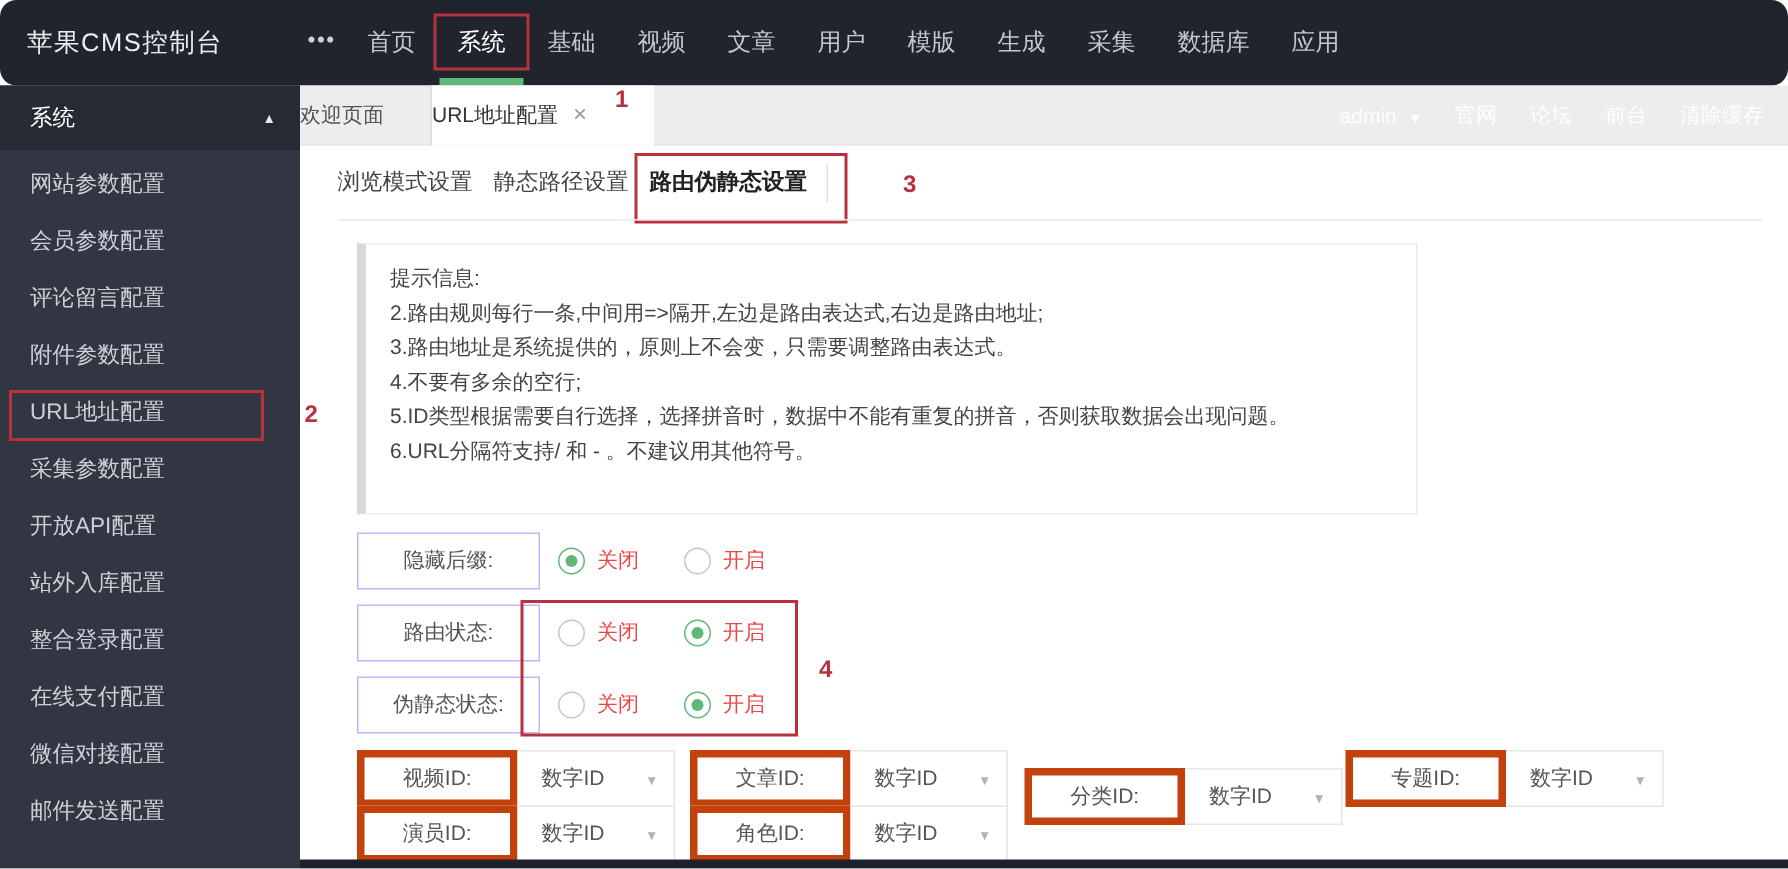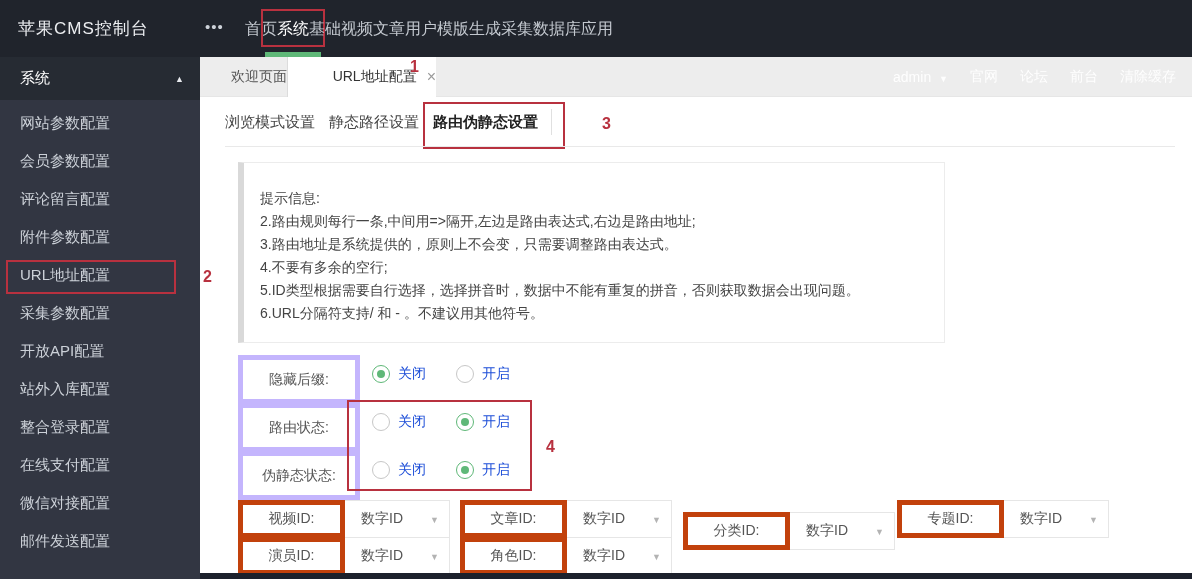--- a/index.html
+++ b/index.html
@@ -1,71 +1,71 @@
 <!DOCTYPE html>
 <html><head>
 <meta charset="utf-8">
 <style>
   * { margin:0; padding:0; box-sizing:border-box; }
   body { background:#888; font-family:"Liberation Sans","DejaVu Sans",sans-serif; }
   .screen { position:relative; width:1192px; height:579px; background:#fff; overflow:hidden;
             font-family:"Liberation Sans","DejaVu Sans",sans-serif; }
 
   
-  .navbar { position:absolute; left:0; top:0; width:1192px; height:57px; background:#20242c; }
+  .navbar { position:absolute; left:0; top:0; width:1192px; height:57px; background:#20242c;border-radius:11px; }
   .brand { position:absolute; left:18px; top:0; height:57px; line-height:57px;
            font-size:17px; color:#eceef1; letter-spacing:1px; }
   .nav-ellipsis { position:absolute; left:205px; top:0; height:57px; line-height:53px;
                   color:#cdd2d9; font-size:15px; letter-spacing:1px; }
-  .nav-items { position:absolute; left:245px; top:0; height:57px; display:flex; list-style:none; }
+  .nav-items { position:absolute; left:245px; top:0; height:57px; display:flex; gap:28px; list-style:none; }
   .nav-item { position:relative; height:57px; line-height:57px; font-size:16px; color:#c3c8cf; cursor:pointer; white-space:nowrap; }
   .nav-item.active { color:#fff; }
   .nav-active-bar { position:absolute; left:-12px; right:-12px; bottom:0; height:5px; background:#5fb878; }
   .red-box { border:2px solid #b8313f; position:absolute; pointer-events:none; }
   .nav-red-box { left:-16px; right:-16px; top:9px; bottom:10px; }
 
   
   .sidebar { position:absolute; left:0; top:57px; width:200px; height:522px; background:#323642; }
   .sidebar-header { height:43px; background:#262b33; color:#fff; font-size:15px;
                     display:flex; align-items:center; padding:0 16px 0 20px; cursor:pointer; }
   .sidebar-collapse { margin-left:auto; font-size:9px; color:#e8eaee; }
   .side-items { padding-top:4px; }
   .side-item { position:relative; height:38px; line-height:38px; padding-left:20px;
                font-size:15px; color:#ccd1d8; cursor:pointer; white-space:nowrap; }
   .side-red-box { left:6px; right:24px; top:4px; bottom:0; }
 
   
   .tabbar { position:absolute; left:200px; top:57px; width:992px; height:40px; background:#ededed;
             border-bottom:1px solid #e6e6e6; }
-  .tab { position:absolute; top:0; height:40px; display:flex; align-items:center; justify-content:flex-end;
+  .tab { position:absolute; top:0; height:40px; display:flex; align-items:center; justify-content:flex-start;
          font-size:14px; color:#555; cursor:pointer; }
   .tab-welcome { left:0; width:88px; border-right:1px solid #dcdcdc; }
   .tab-url { left:88px; width:148px; background:#fff; color:#333; }
   .tab-close { margin-left:10px; color:#9a9a9a; font-size:16px; cursor:pointer; }
   .user-menu { position:absolute; right:16px; top:0; height:40px; display:flex; align-items:center;
                gap:22px; font-size:14px; color:rgba(255,255,255,0.95); }
   .user-menu span { cursor:pointer; white-space:nowrap; }
   .user-caret { font-size:9px; margin-left:4px; }
 
   
   .subtabs { position:absolute; left:225px; top:97px; height:50px; display:flex; gap:14px; }
   .subtab { position:relative; height:50px; line-height:50px; font-size:15px; color:#444; cursor:pointer; white-space:nowrap; }
   .subtab.active { color:#222; font-weight:bold; }
   .subtab-red-box { left:-10px; right:-27px; top:5px; bottom:-2px; }
   .subtab-sep { position:absolute; right:-14px; top:12px; width:1px; height:26px; background:#e0e0e0; }
   .subtab-divider { position:absolute; left:225px; top:146px; width:950px; height:1px; background:#e9e9e9; }
 
   .tips { position:absolute; left:238px; top:162px; width:707px; height:181px; background:#fff;
-          border:1px solid #ececec; border-left:6px solid #d9d9d9; padding:24px 16px 0 16px;
+          border:1px solid #ececec; border-left:6px solid #d9d9d9; padding:11px 16px 0 16px;
           font-size:14px; color:#444; line-height:23px; }
 
-  .label-box { position:absolute; width:122px; height:49px; border:5px solid #c4b5fd; background:#fff;
+  .label-box { position:absolute; width:122px; height:38px; border:1px solid #c4b5fd; background:#fff;
                display:flex; align-items:center; justify-content:center; font-size:14px; color:#555; }
   .radio-group { position:absolute; left:372px; height:38px; display:flex; align-items:center; gap:30px; }
-  .radio-opt { display:flex; align-items:flex-start; gap:8px; font-size:14px; color:#1d4ed8; cursor:pointer; }
+  .radio-opt { display:flex; align-items:flex-start; gap:8px; font-size:14px; color:#ef4444; cursor:pointer; }
   .radio-circle { position:relative; width:18px; height:18px; border:1px solid #c7c7c7; border-radius:50%; background:#fff; }
   .radio-opt.checked .radio-circle { border-color:#5fb878; }
   .radio-opt.checked .radio-circle::after { content:""; position:absolute; left:4px; top:4px;
         width:8px; height:8px; border-radius:50%; background:#5fb878; }
 
   .id-block { position:absolute; height:38px; display:flex; }
   .id-label { width:107px; height:38px; border:5px solid #c2410c; display:flex; align-items:center;
               justify-content:center; font-size:14px; color:#555; background:#fff; }
   .id-select { position:relative; width:105px; height:38px; border:1px solid #e6e6e6; border-left:none;
                display:flex; align-items:center; padding-left:16px; font-size:14px; color:#555;

